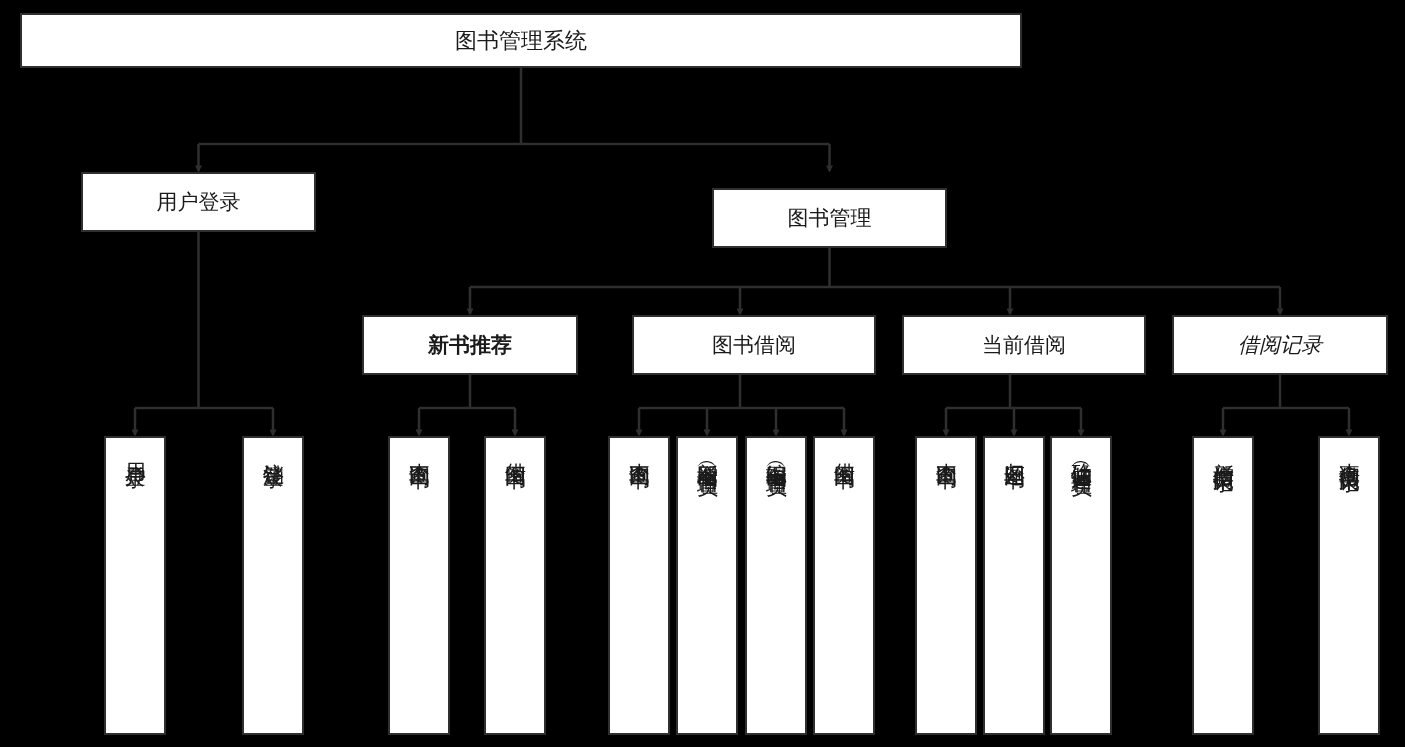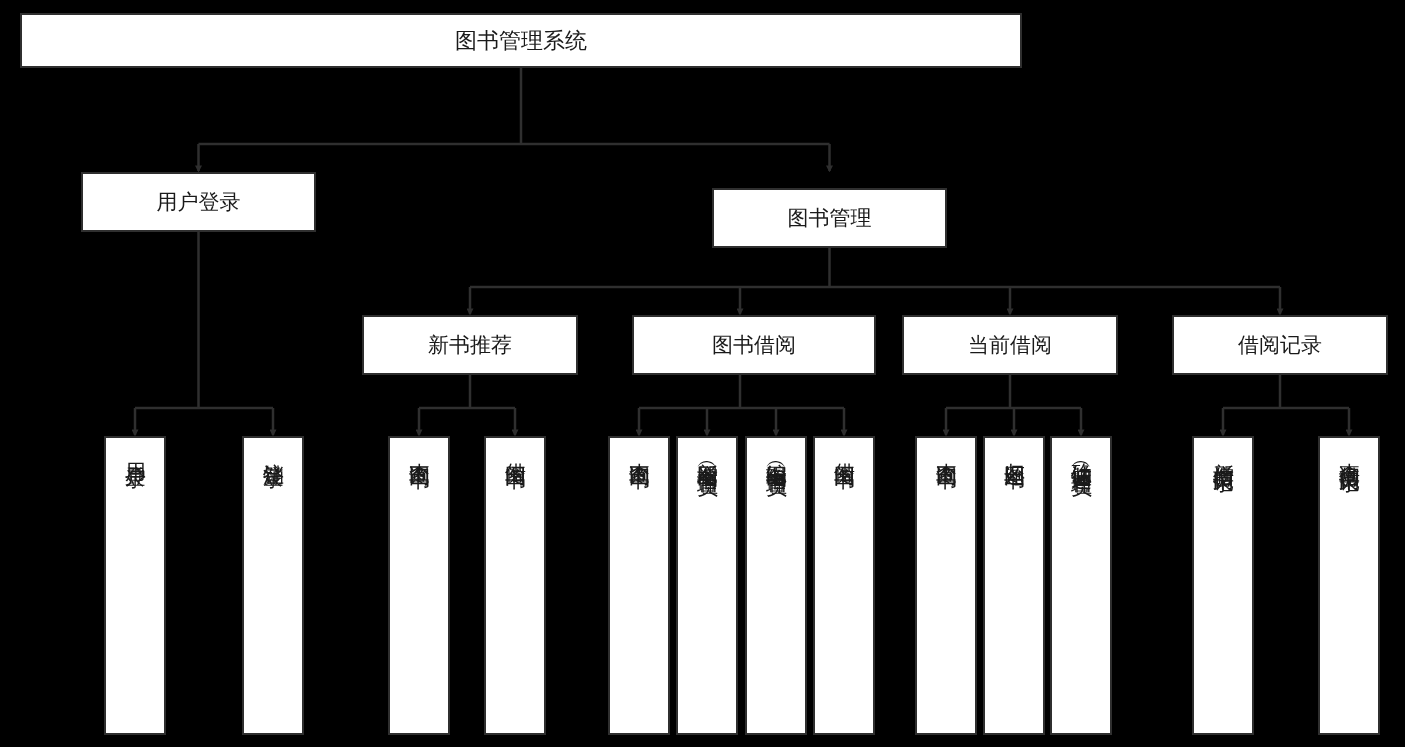--- a/index.html
+++ b/index.html
@@ -116,29 +116,29 @@
       <div class="node horizontal title" style="left: 20px; top: 13px; width: 1002px; height: 55px; border-color: rgb(47, 47, 47);">
         <span class="label" style="color: rgb(26, 26, 26);">图书管理系统</span>
       </div>
       <div class="node horizontal" style="left: 81px; top: 172px; width: 235px; height: 60px; border-color: rgb(47, 47, 47);">
         <span class="label" style="color: rgb(26, 26, 26);">用户登录</span>
       </div>
       <div class="node horizontal" style="left: 712px; top: 172px; width: 235px; height: 60px; border-color: rgb(47, 47, 47); margin-top: 16px;">
         <span class="label" style="color: rgb(26, 26, 26);">图书管理</span>
       </div>
       <div class="node horizontal" style="left: 362px; top: 315px; width: 216px; height: 60px; border-color: rgb(47, 47, 47);">
-        <span class="label" style="color: rgb(26, 26, 26);">新书推荐</span>
+        <span class="label" style="color: rgb(26, 26, 26); font-weight: bold;">新书推荐</span>
       </div>
       <div class="node horizontal" style="left: 632px; top: 315px; width: 244px; height: 60px; border-color: rgb(47, 47, 47);">
         <span class="label" style="color: rgb(26, 26, 26);">图书借阅</span>
       </div>
-      <div class="node horizontal" style="left: 902px; top: 315px; width: 216px; height: 60px; border-color: rgb(47, 47, 47);">
+      <div class="node horizontal" style="left: 902px; top: 315px; width: 244px; height: 60px; border-color: rgb(47, 47, 47);">
         <span class="label" style="color: rgb(26, 26, 26);">当前借阅</span>
       </div>
-      <div class="node horizontal" style="left: 1172px; top: 315px; width: 216px; height: 60px; border-color: rgb(47, 47, 47);">
+      <div class="node horizontal" style="left: 1172px; top: 315px; width: 216px; height: 60px; border-color: rgb(47, 47, 47); font-style: italic;">
         <span class="label" style="color: rgb(26, 26, 26);">借阅记录</span>
       </div>
       <div class="node vertical" style="left: 104px; top: 436px; width: 62px; height: 299px; border-color: rgb(47, 47, 47);">
         <span class="label" style="color: rgb(26, 26, 26);">用户登录</span>
       </div>
       <div class="node vertical" style="left: 242px; top: 436px; width: 62px; height: 299px; border-color: rgb(47, 47, 47);">
         <span class="label" style="color: rgb(26, 26, 26);">注销登录</span>
       </div>
       <div class="node vertical" style="left: 388px; top: 436px; width: 62px; height: 299px; border-color: rgb(47, 47, 47);">
         <span class="label" style="color: rgb(26, 26, 26);">查询图书</span>

